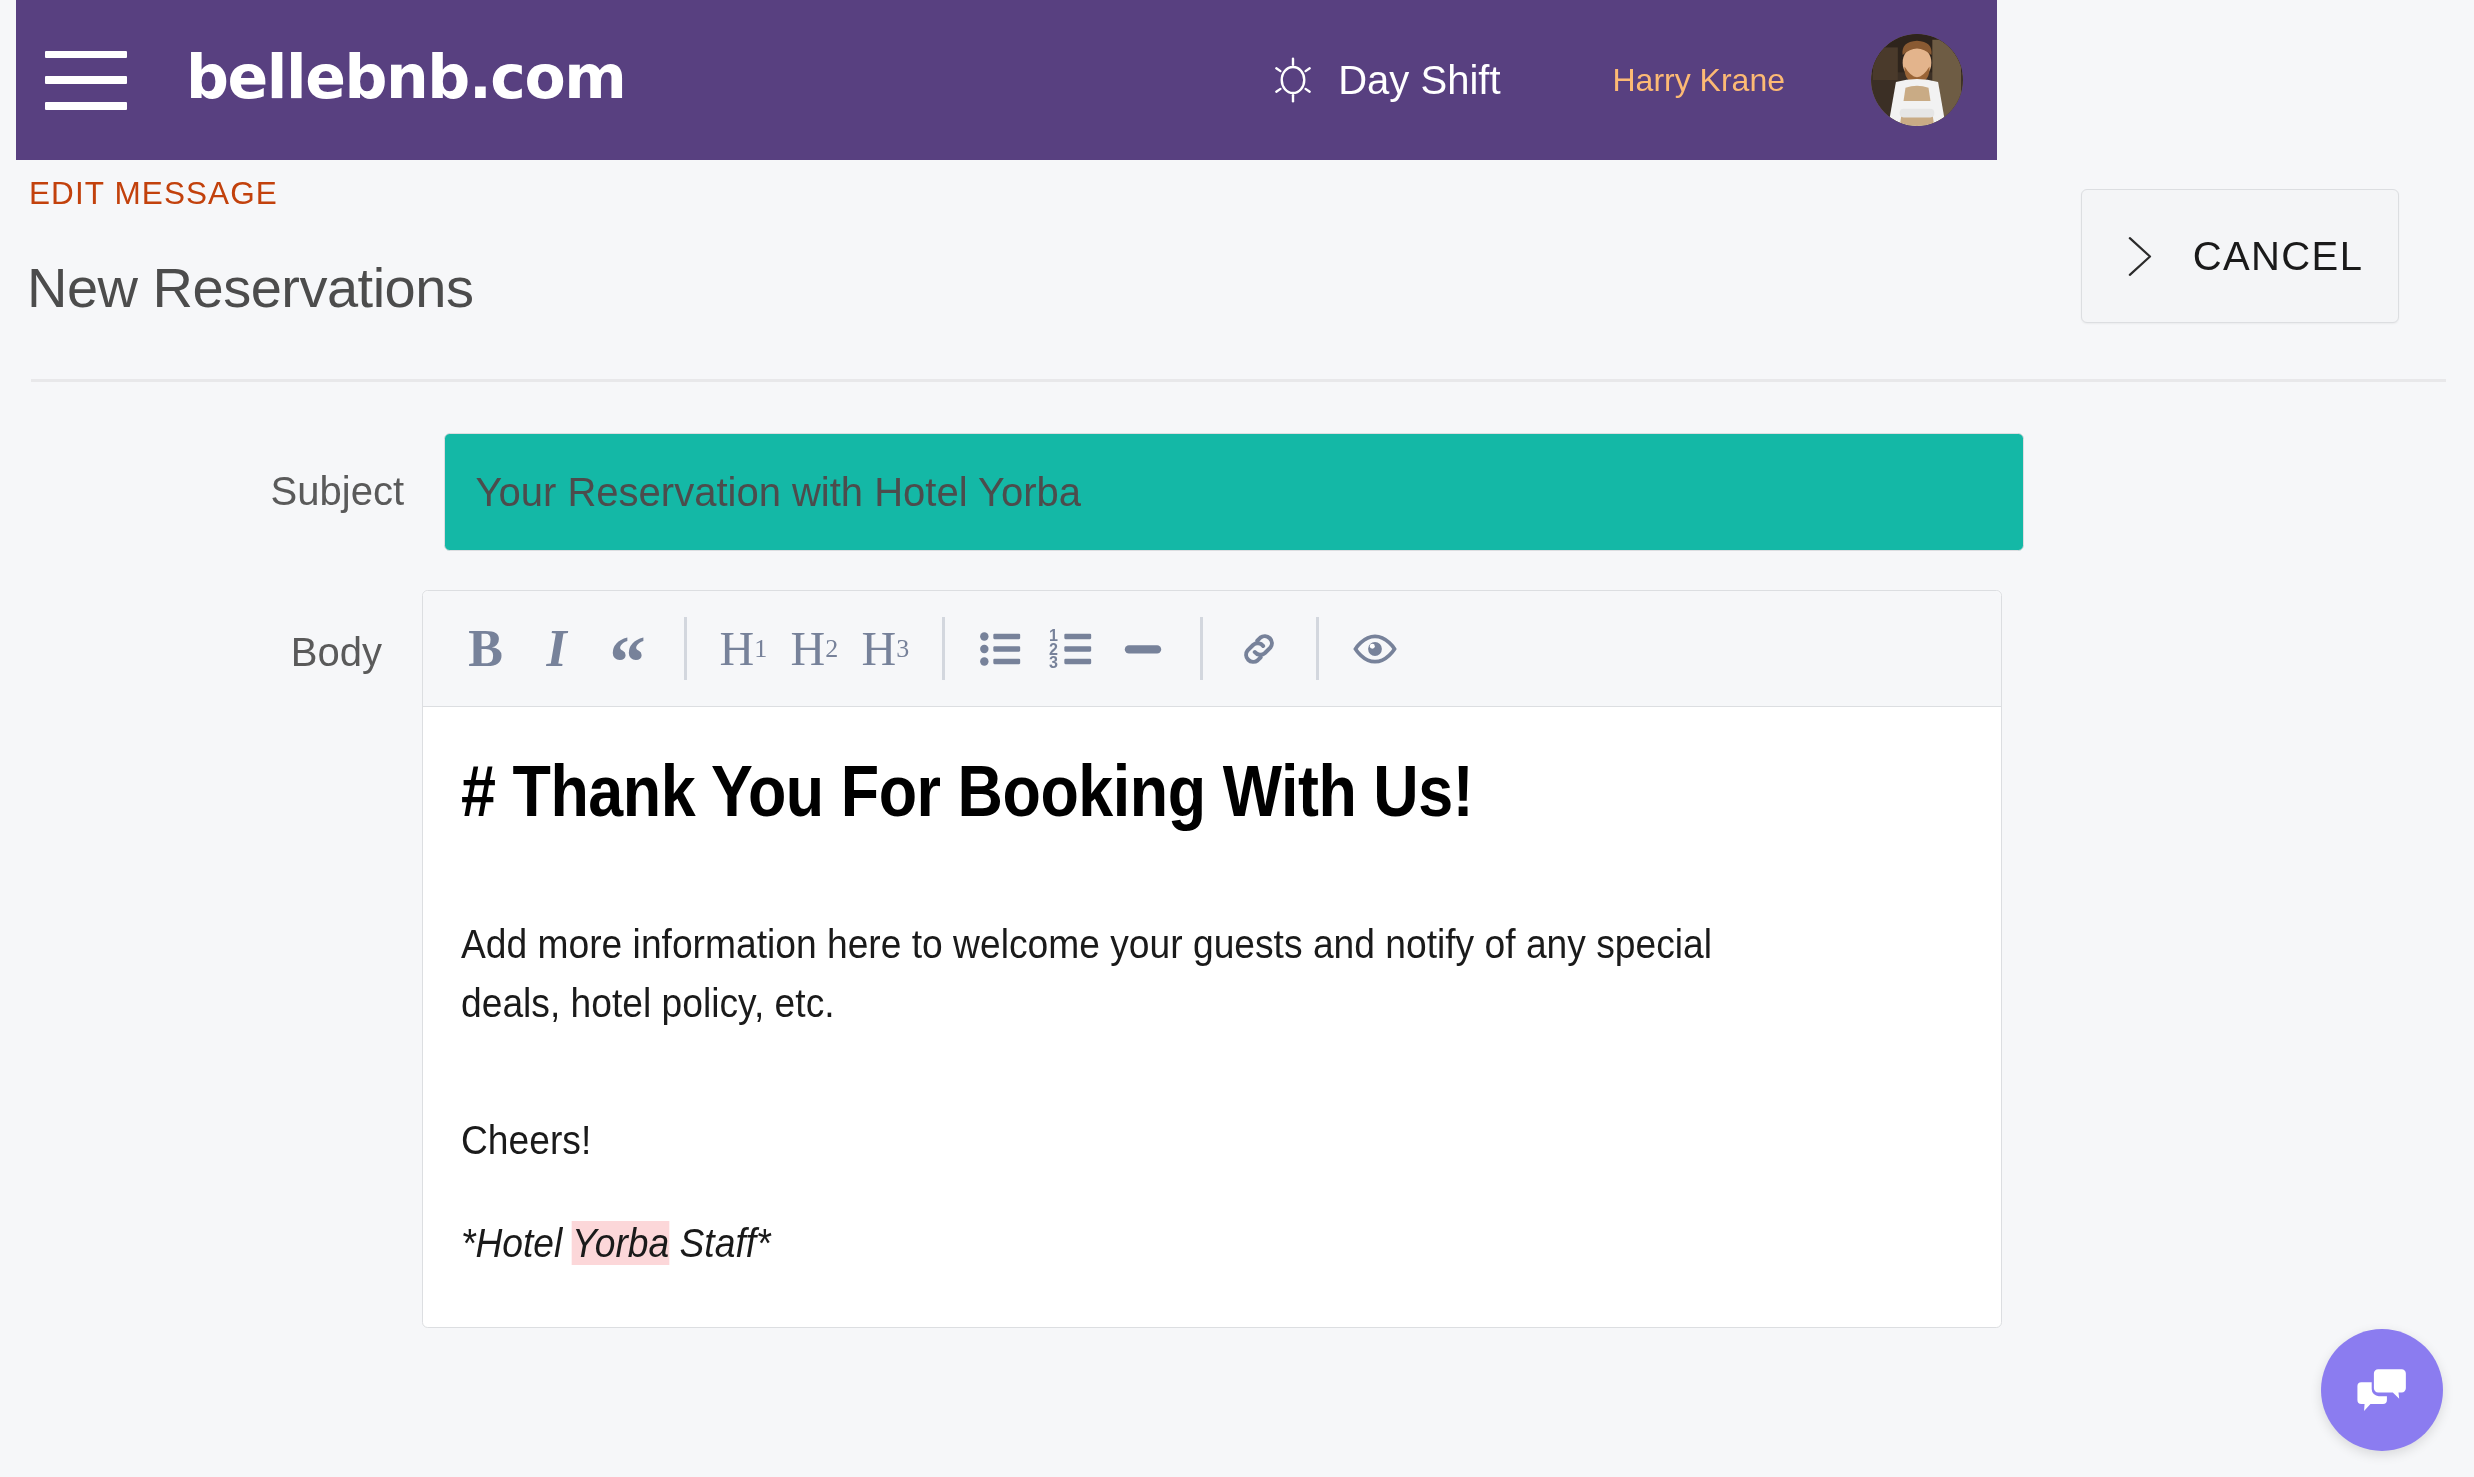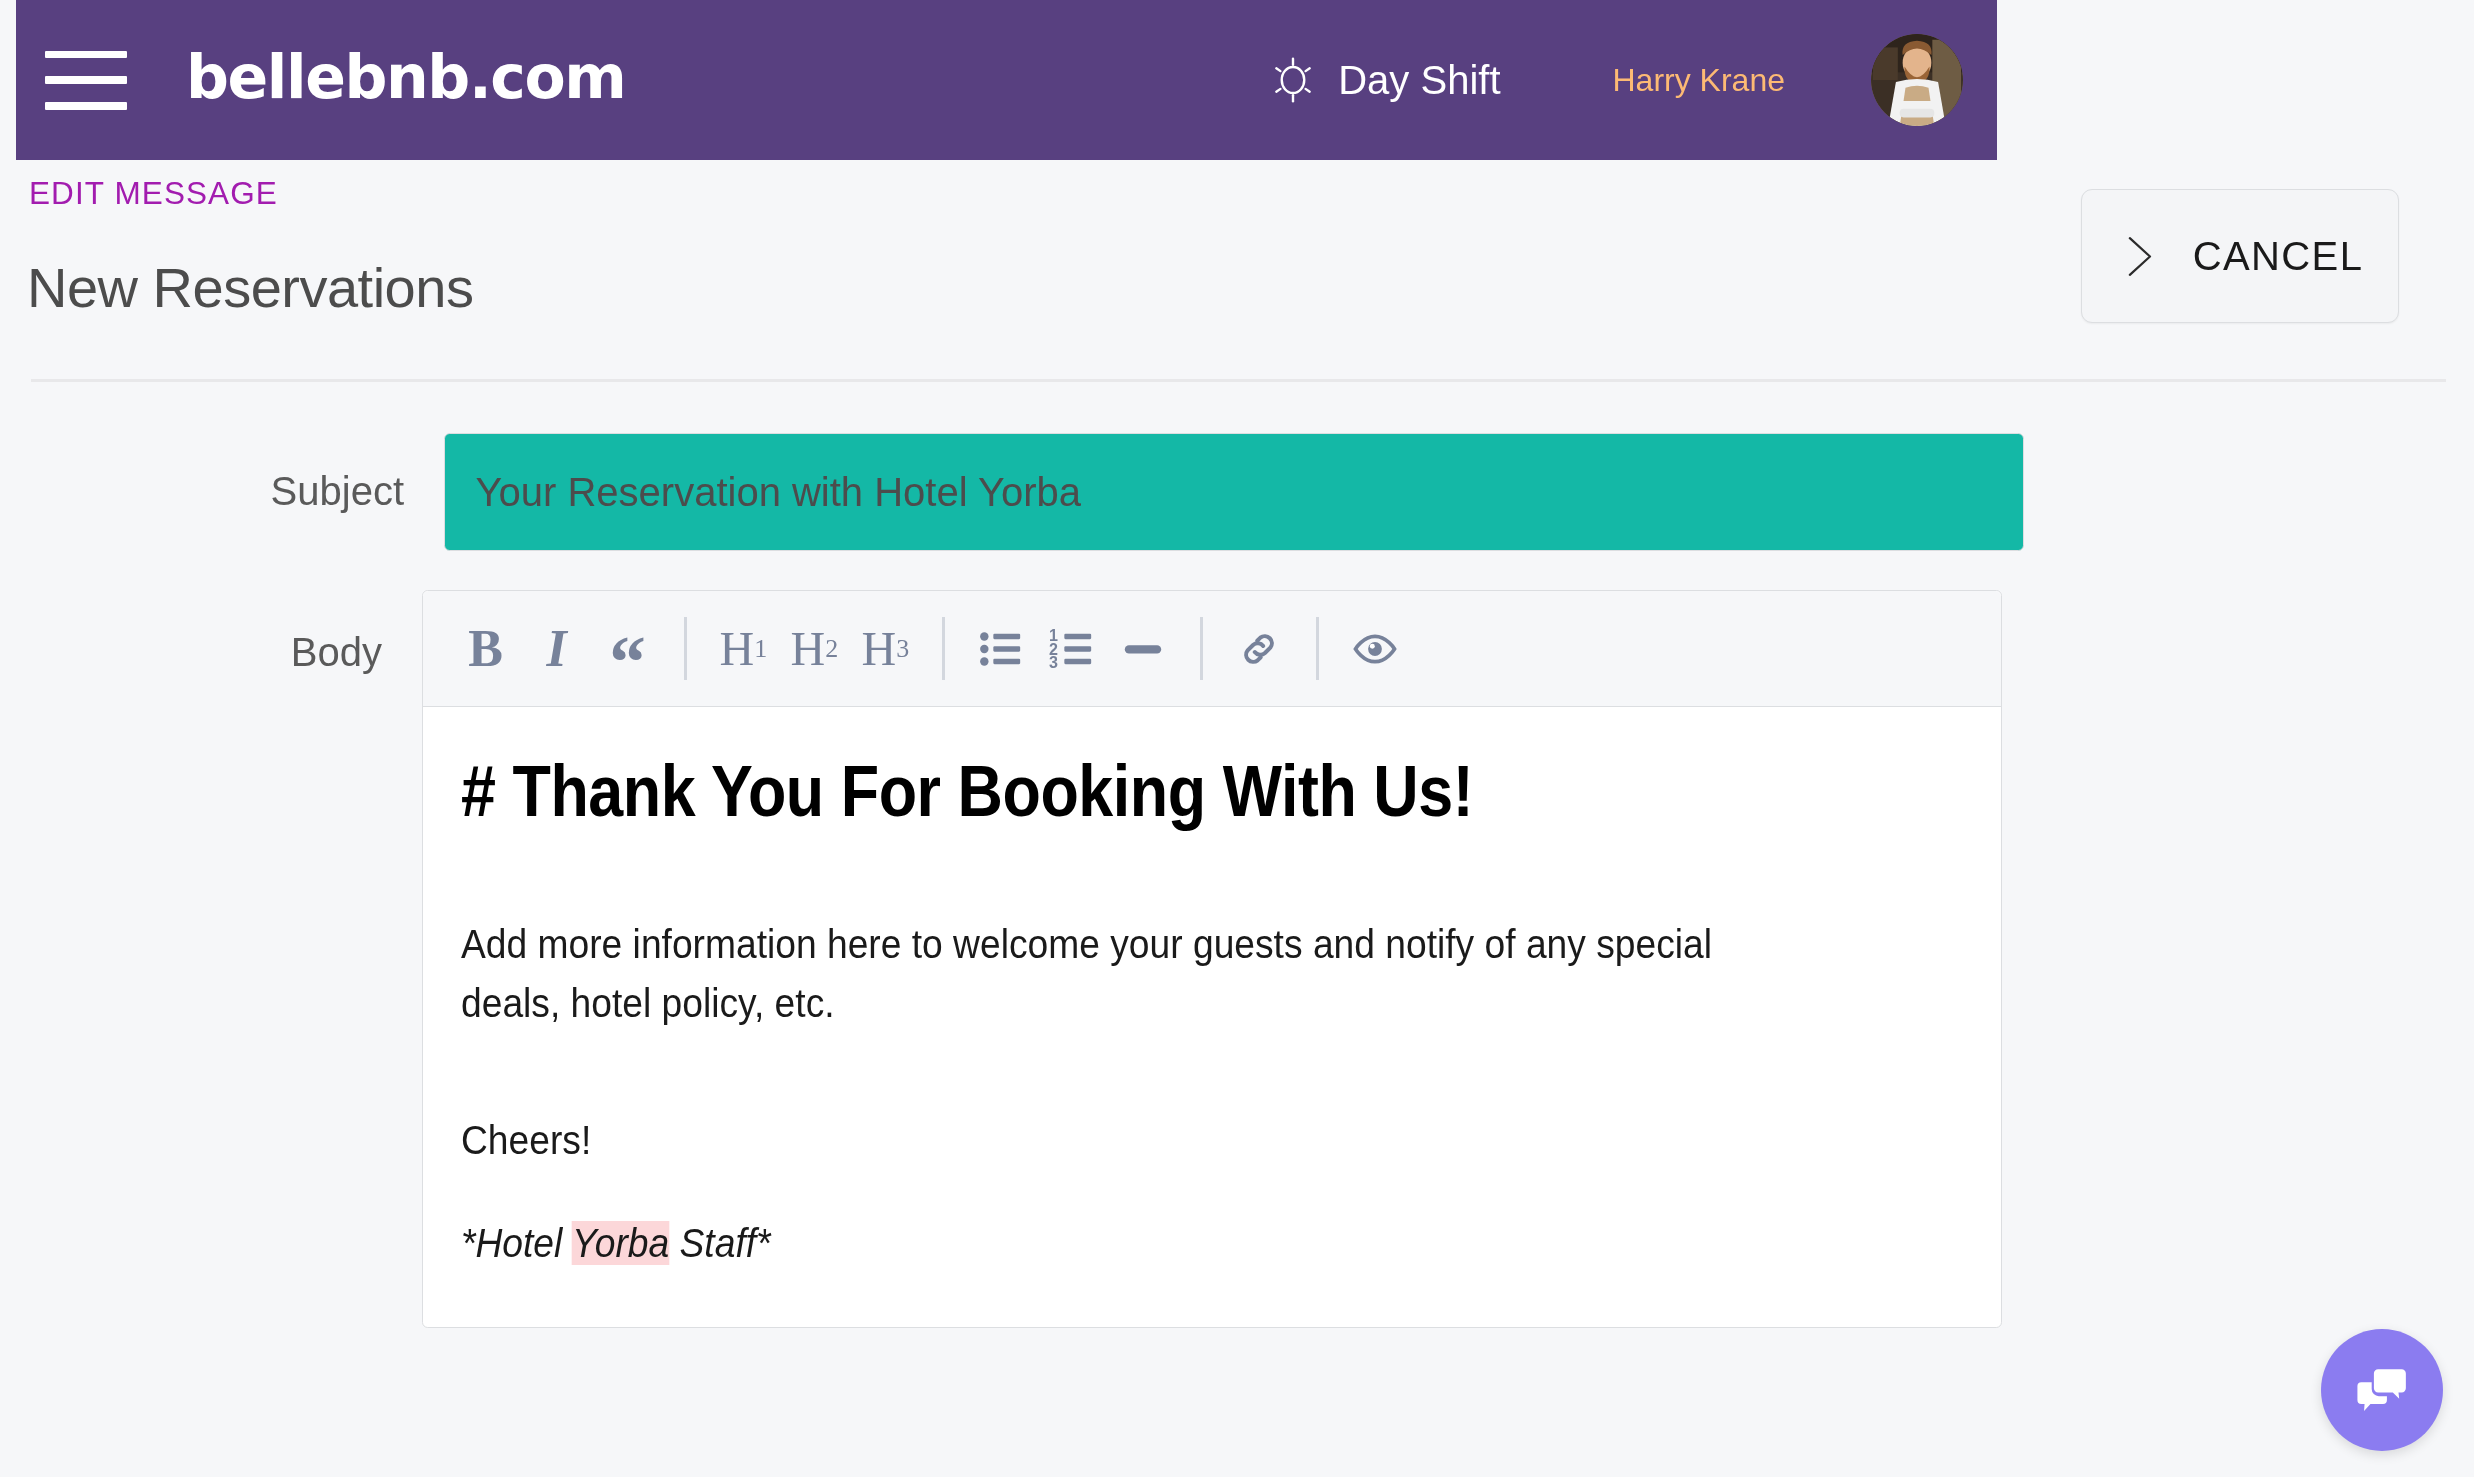--- a/index.html
+++ b/index.html
@@ -67,34 +67,34 @@
   }
   .avatar svg { display:block; width: 92px; height: 92px; }
 
   
   .page-header {
     position: absolute; left: 0; top: 160px;
     width: 2475px; height: 220px;
   }
   .eyebrow {
     position: absolute; left: 29px; top: 15.3px;
-    color: #a21caf; font-size: 31.5px; letter-spacing: 1.1px;
+    color: #c2410c; font-size: 31.5px; letter-spacing: 1.1px;
     font-weight: 400;
   }
   .page-title {
     position: absolute; left: 27px; top: 57px;
     color: #4c4c4c; font-size: 56px; font-weight: 400;
     letter-spacing: -0.5px;
   }
   .cancel-button {
     position: absolute; right: 76px; top: 29px;
     width: 318px; height: 134px;
     background: #f4f5f7;
     border: 1px solid #dcdee1;
-    border-radius: 11px;
+    border-radius: 6px;
     box-shadow: 0 1px 1.9px rgba(0,0,0,0.05);
     display: flex; align-items: center; justify-content: center;
     cursor: pointer;
     margin-left: 32px;
   }
   .chev-icon { width: 44px; height: 53px; margin-right: 32px; display:block; }
   .cancel-label {
     font-size: 40px; color: #1a1a1a; letter-spacing: 1.4px; font-weight: 400;
   }
   .divider {

